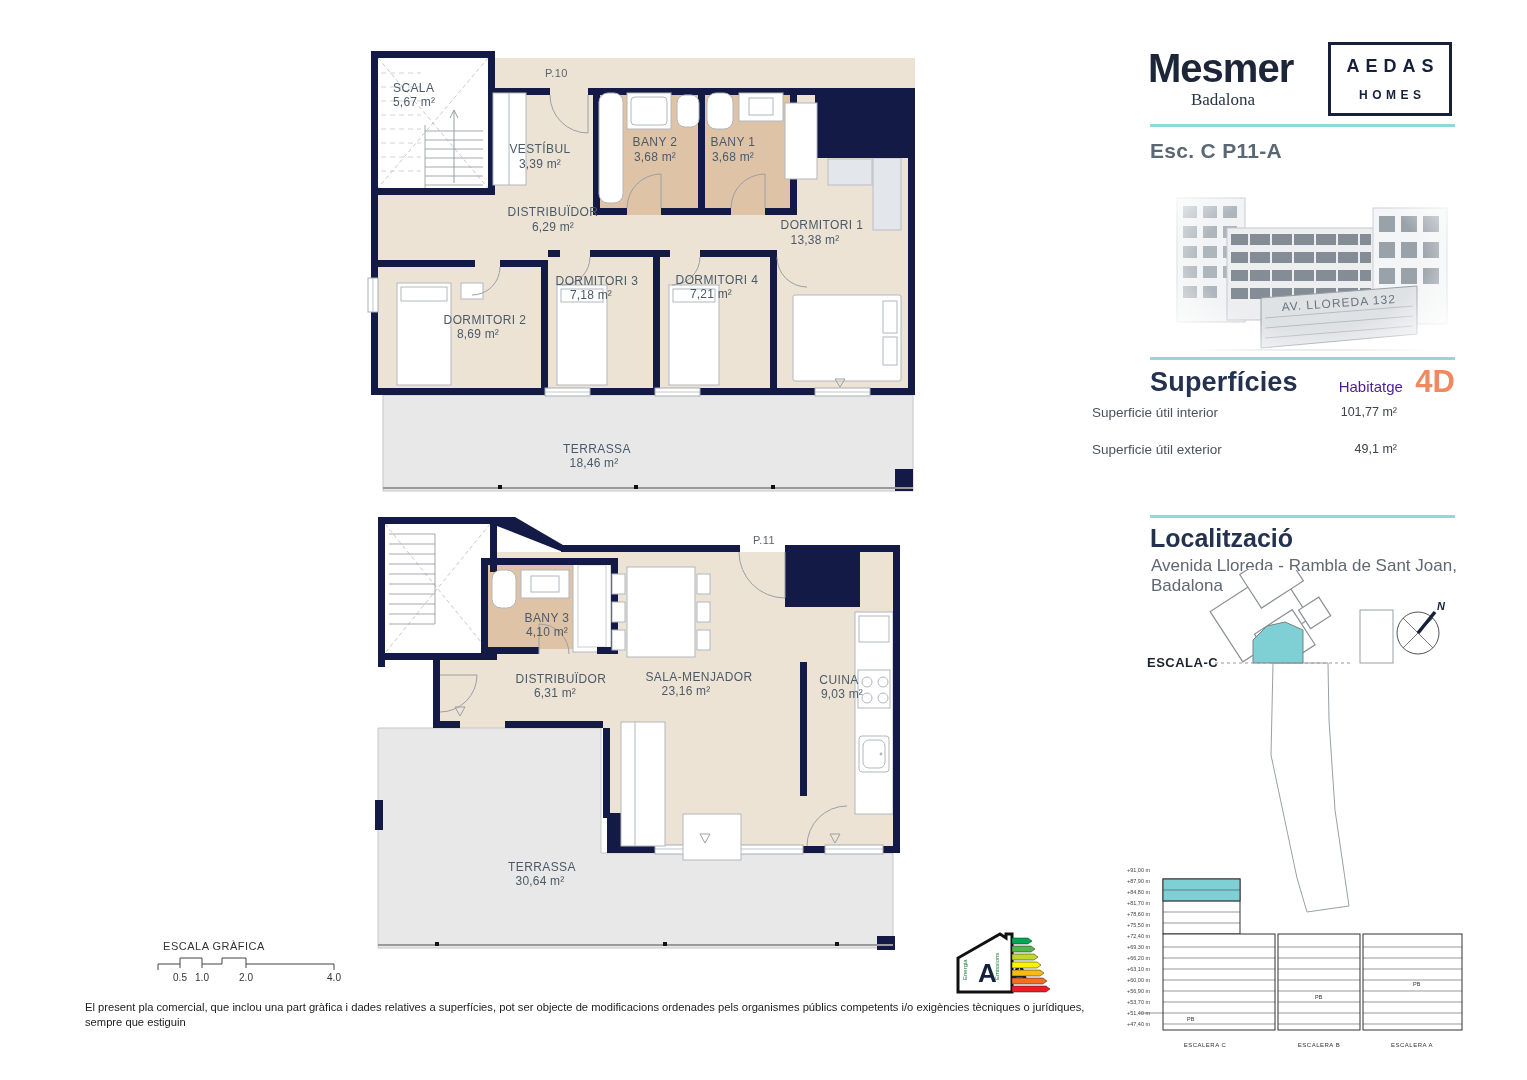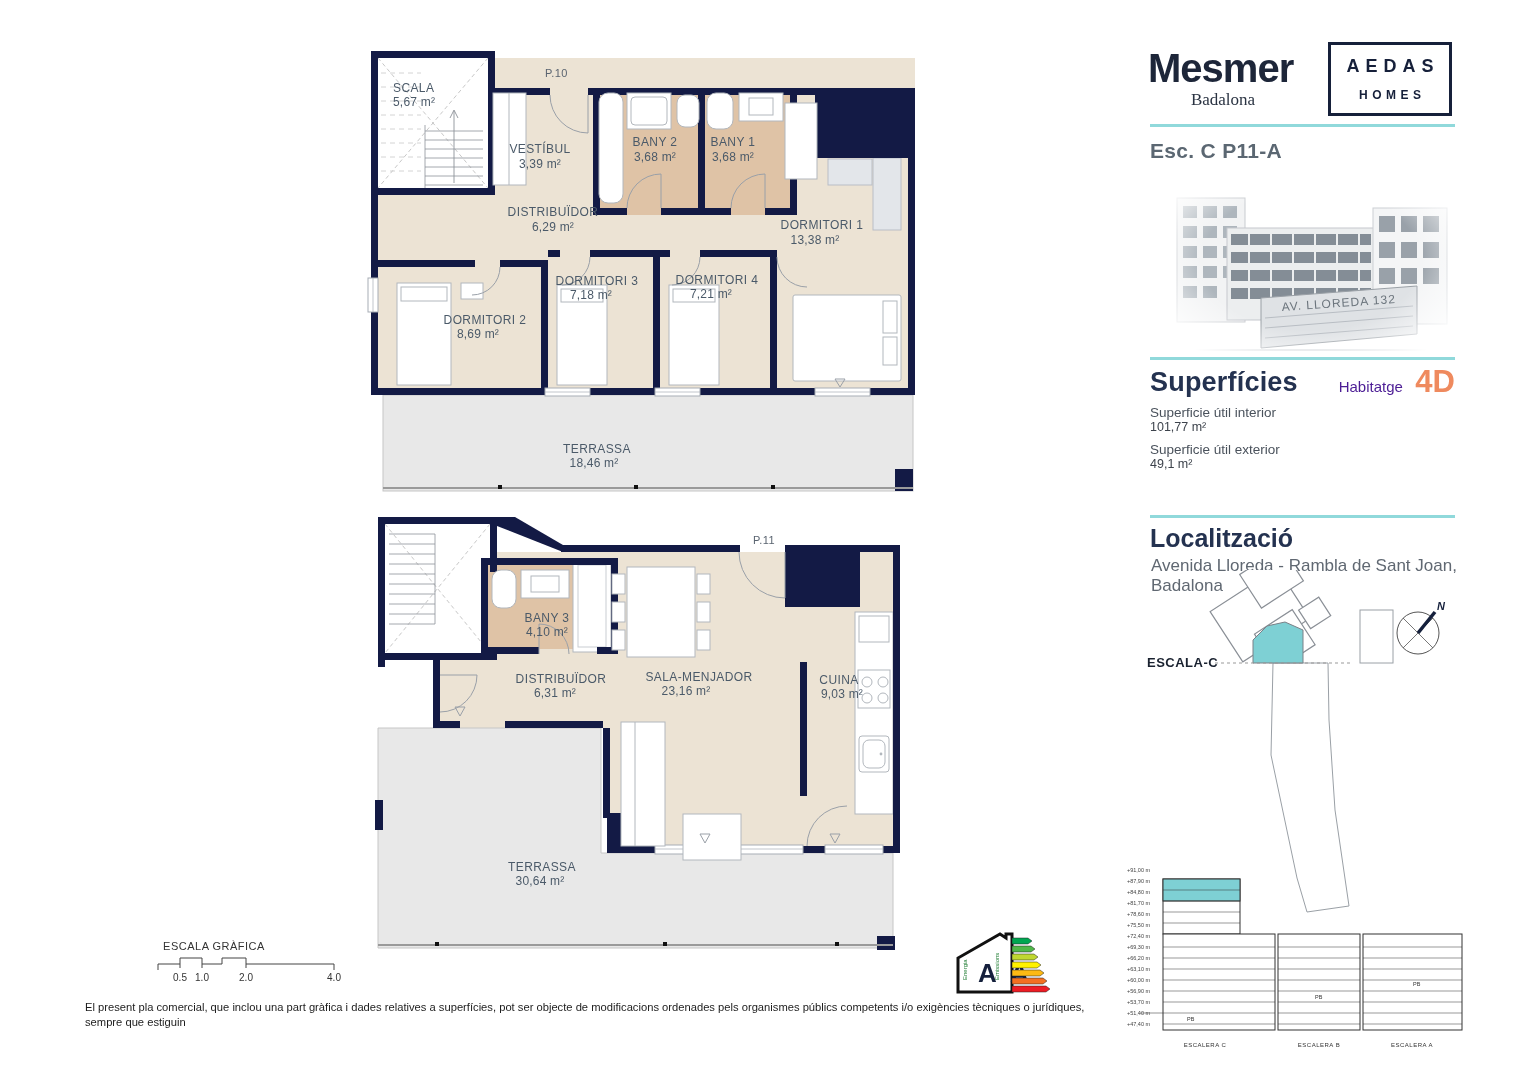--- a/index.html
+++ b/index.html
@@ -25,21 +25,21 @@
   .aedas{left:1328px;top:42px;width:118px;height:68px;border:3px solid #16203a;
          display:flex;flex-direction:column;align-items:center;justify-content:center;color:#16203a;}
   .aedas .l1{font-size:18px;font-weight:bold;letter-spacing:6px;text-indent:6px;}
   .aedas .l2{font-size:12px;font-weight:bold;letter-spacing:4.5px;text-indent:4.5px;margin-top:11px;}
   .rule{left:1150px;width:305px;height:3px;background:#90d9db;}
   .esc{left:1150px;top:139px;font-size:21px;font-weight:bold;color:#5b6772;letter-spacing:.3px;}
   .supline{left:1150px;top:364px;width:305px;display:flex;justify-content:space-between;align-items:center;}
   .suptitle{font-size:27px;font-weight:bold;color:#243250;letter-spacing:.2px;}
   .habitatge{font-size:15px;color:#4c1d95;}
   .unit4d{font-size:31px;font-weight:bold;color:#ef8a5e;margin-left:8px;}
-  .suprow{left:1150px;width:305px;display:flex;justify-content:space-between;flex-direction:column;}
+  .suprow{left:1092px;width:305px;display:flex;justify-content:space-between;}
   .suprow .lab{font-size:13.5px;color:#4a525c;}
   .suprow .val{font-size:12.5px;color:#3d434c;}
   .loctitle{left:1150px;top:524px;font-size:25px;font-weight:bold;color:#243250;}
   .locaddr{left:1151px;top:556px;font-size:17px;color:#606872;}
   .disc{left:85px;top:1000px;width:1015px;font-size:11.2px;color:#1c1c1c;line-height:14.5px;}
 </style>
 </head>
 <body>
 
 <div class="page">

